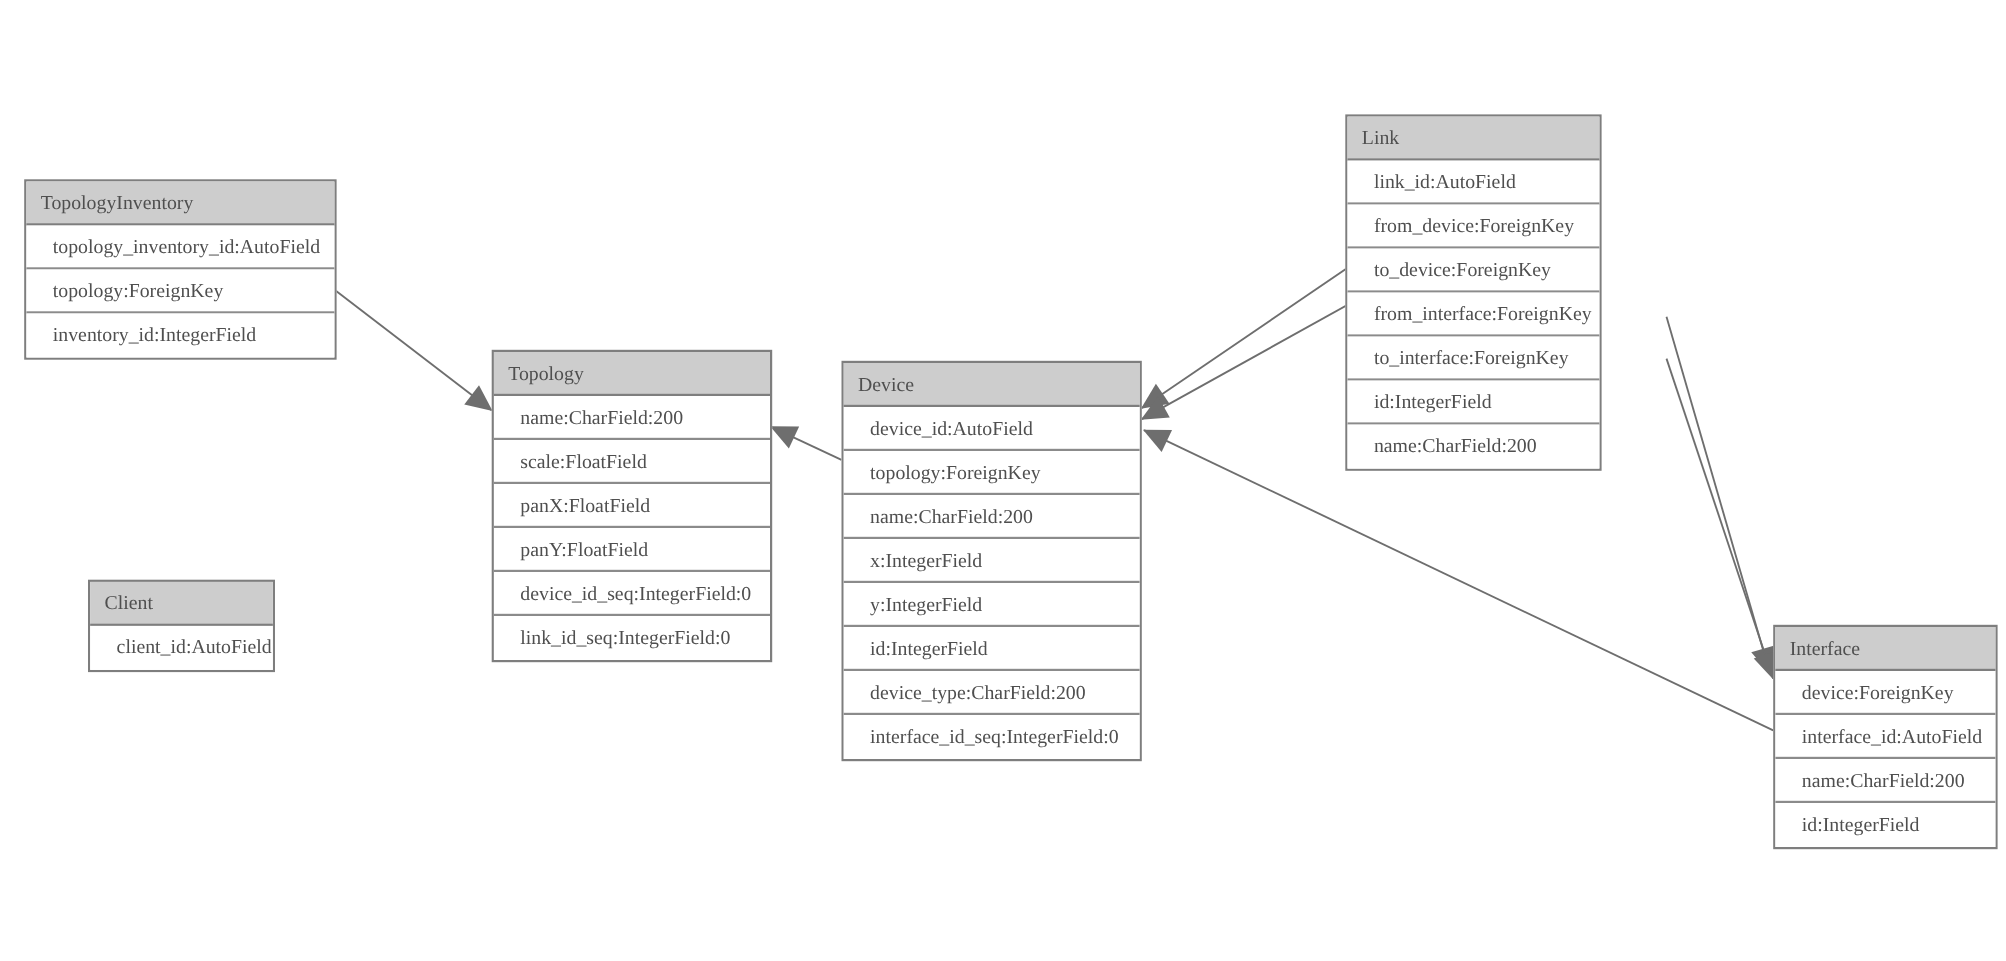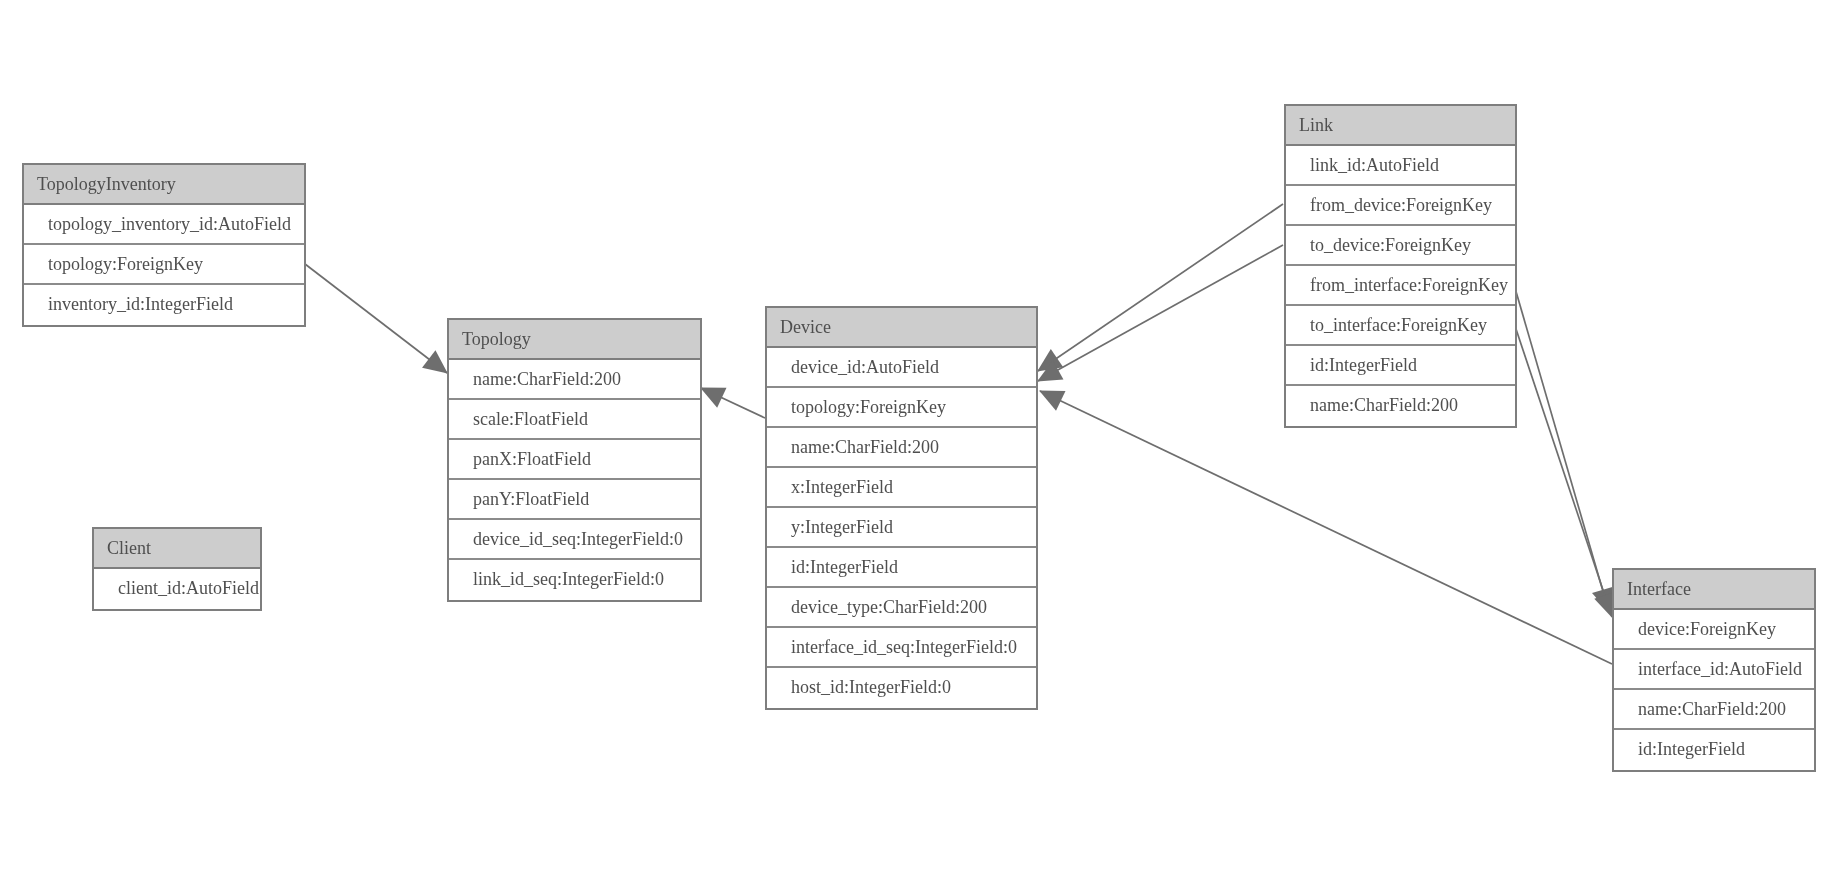--- a/index.html
+++ b/index.html
@@ -87,37 +87,36 @@
     </div>
     <div class="etable" style="left: 447px; top: 318px; width: 255px;">
       <div class="ehead">Topology</div>
       <div class="erow">name:CharField:200</div>
       <div class="erow">scale:FloatField</div>
       <div class="erow">panX:FloatField</div>
       <div class="erow">panY:FloatField</div>
       <div class="erow">device_id_seq:IntegerField:0</div>
       <div class="erow">link_id_seq:IntegerField:0</div>
     </div>
-    <div class="etable" style="left: 80px; top: 527px; width: 170px; margin-left: 12px;">
+    <div class="etable" style="left: 80px; top: 527px; width: 170px;">
       <div class="ehead">Client</div>
       <div class="erow">client_id:AutoField</div>
     </div>
-    <div class="etable" style="left: 765px; top: 306px; width: 273px;">
+    <div class="etable" style="left: 765px; top: 328px; width: 273px;">
       <div class="ehead">Device</div>
       <div class="erow">device_id:AutoField</div>
       <div class="erow">topology:ForeignKey</div>
       <div class="erow">name:CharField:200</div>
       <div class="erow">x:IntegerField</div>
       <div class="erow">y:IntegerField</div>
       <div class="erow">id:IntegerField</div>
       <div class="erow">device_type:CharField:200</div>
       <div class="erow">interface_id_seq:IntegerField:0</div>
-      <div class="erow">host_id:IntegerField:0</div>
     </div>
-    <div class="etable" style="left: 1284px; top: 104px; width: 233px;">
+    <div class="etable" style="left: 1223px; top: 104px; width: 233px;">
       <div class="ehead">Link</div>
       <div class="erow">link_id:AutoField</div>
       <div class="erow">from_device:ForeignKey</div>
       <div class="erow">to_device:ForeignKey</div>
       <div class="erow">from_interface:ForeignKey</div>
       <div class="erow">to_interface:ForeignKey</div>
       <div class="erow">id:IntegerField</div>
       <div class="erow">name:CharField:200</div>
     </div>
     <div class="etable" style="left: 1612px; top: 568px; width: 204px;">

